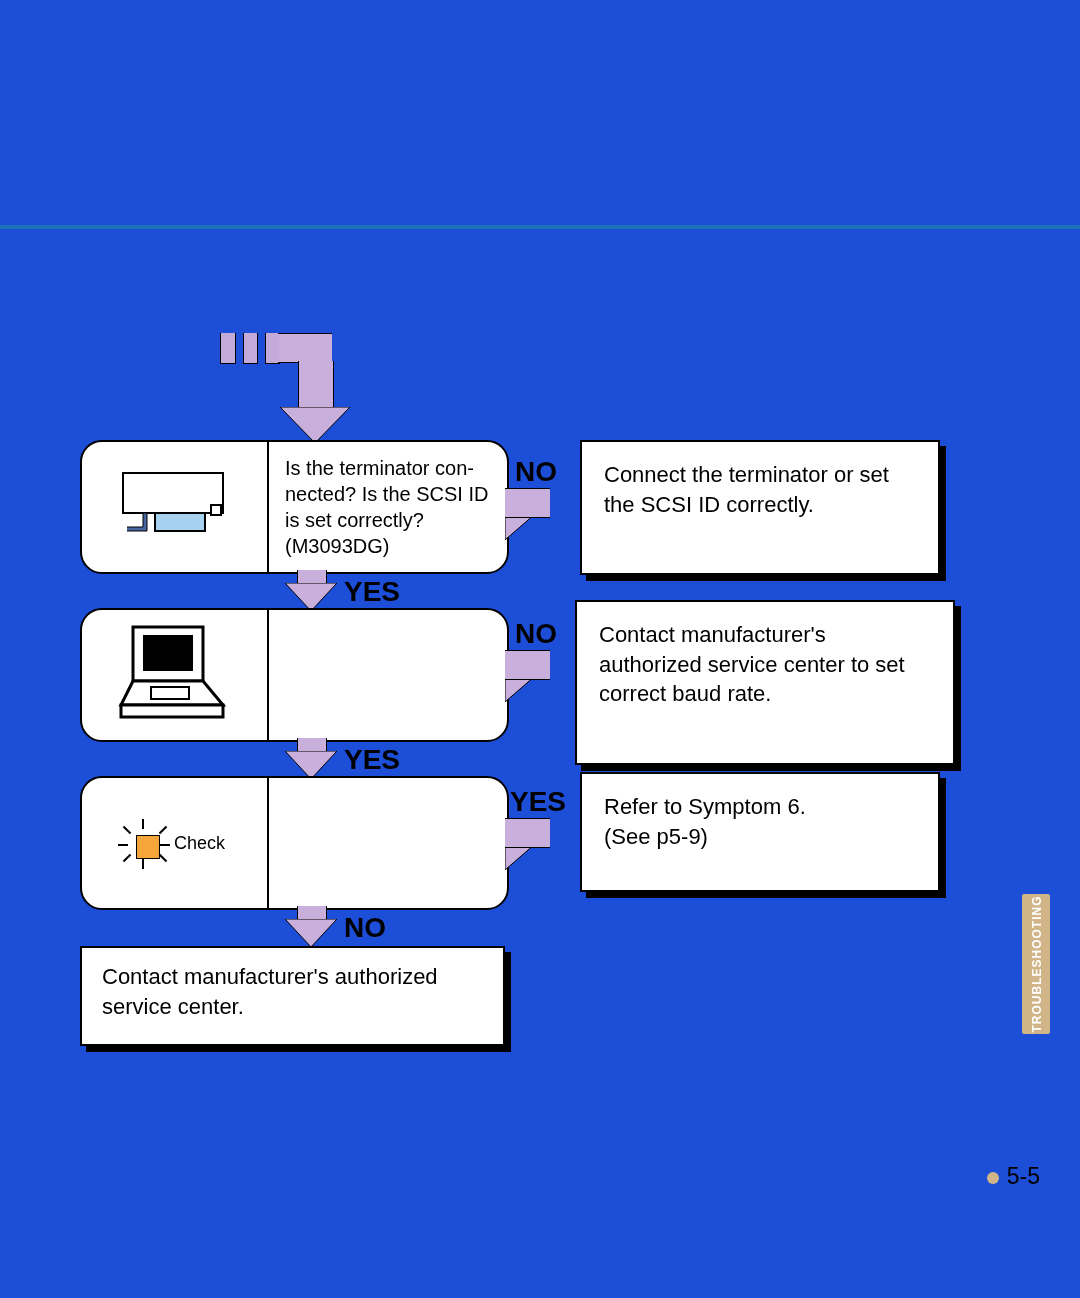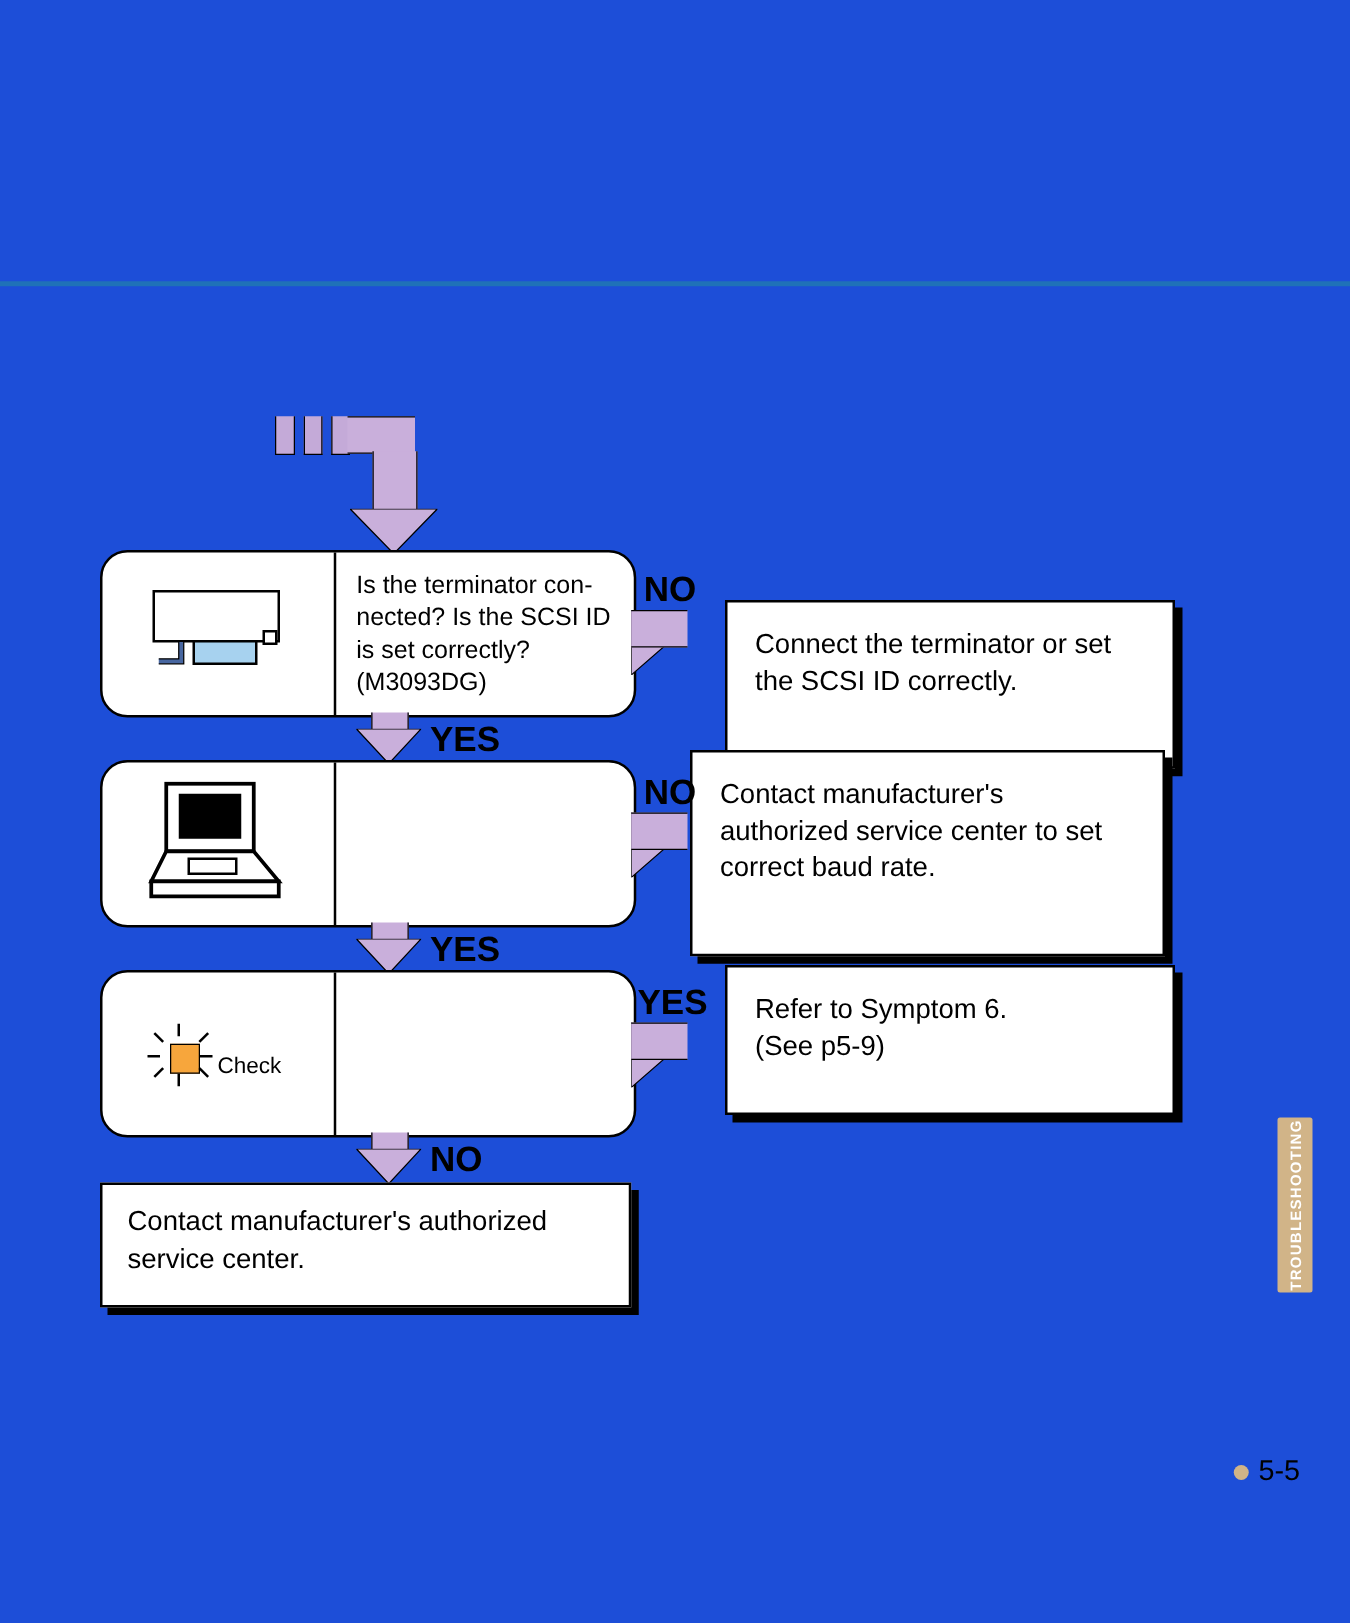--- a/index.html
+++ b/index.html
@@ -27,21 +27,21 @@
   
   .dash-seg { position:absolute; background:#c4aad8; border:1px solid #000; border-top:none; }
   
   .side-tab { position:absolute; right:30px; top:894px; width:28px; height:140px; background:#d1b488; border-radius:2px; display:flex; align-items:center; justify-content:center; }
   .side-tab span { transform:rotate(-90deg); font-size:12px; font-weight:bold; color:#fff; letter-spacing:1px; white-space:nowrap; }
   
   .pagenum { position:absolute; right:40px; bottom:108px; font-size:23px; color:#000; }
   .pagenum .dot { display:inline-block; width:12px; height:12px; border-radius:50%; background:#d1b488; margin-right:8px; vertical-align:middle; }
   
   .scanner-icon svg, .computer-icon svg { width:120px; }
-  .check-icon { display:flex; align-items:flex-end; gap:10px; }
+  .check-icon { display:flex; align-items:center; gap:10px; }
   .check-glow { position:relative; width:40px; height:40px; }
   .check-glow .sq { position:absolute; left:12px; top:12px; width:22px; height:22px; background:#f7a63c; border:1px solid #000; }
   .check-glow .ray { position:absolute; background:#000; }
   .check-glow .r1{left:18px;top:-4px;width:2px;height:10px}
   .check-glow .r2{left:18px;bottom:-6px;width:2px;height:10px}
   .check-glow .r3{left:-6px;top:21px;width:10px;height:2px}
   .check-glow .r4{right:-6px;top:21px;width:10px;height:2px}
   .check-glow .r5{left:2px;top:2px;width:2px;height:10px;transform:rotate(-45deg)}
   .check-glow .r6{right:0px;top:2px;width:2px;height:10px;transform:rotate(45deg)}
   .check-glow .r7{left:2px;bottom:0px;width:2px;height:10px;transform:rotate(45deg)}
@@ -81,21 +81,21 @@
     </span>
   </div>
   <div class="q-right">
     <div>Is the terminator con-</div>
     <div>nected?  Is the SCSI ID</div>
     <div>is set correctly?</div>
     <div>(M3093DG)</div>
   </div>
 </div>
 
-<div class="t-box" style="left:580px; top:440px;margin-top:40px;">
+<div class="t-box" style="left:580px; top:440px;">
   <span>Connect the terminator or set the SCSI ID correctly.</span>
 </div>
 
 <div class="h-arrow" style="left:505px; top:488px;">
   <div class="stem" style="left:0; top:0; width:45px; height:28px;"></div>
   <div class="head" style="left:45px; top:-12px;">
     <svg width="30" height="52">
           <polygon points="0,0 0,52 30,26" fill="#c9afdb" stroke="#000" stroke-width="1"></polygon>
         </svg>
   </div>
@@ -119,21 +119,21 @@
         <rect x="18" y="4" width="70" height="54" fill="#fff" stroke="#000" stroke-width="3"></rect>
         <rect x="28" y="12" width="50" height="36" fill="#000"></rect>
         <path d="M18 58 L6 82 L108 82 L88 58 Z" fill="#fff" stroke="#000" stroke-width="3"></path>
         <path d="M6 82 L6 94 L108 94 L108 82 Z" fill="#fff" stroke="#000" stroke-width="3"></path>
         <rect x="36" y="64" width="38" height="12" fill="#fff" stroke="#000" stroke-width="2"></rect>
       </svg>
     </span>
   </div>
 </div>
 
-<div class="t-box wide" style="left:552px; top:600px;">
+<div class="t-box wide" style="left:575px; top:600px;">
   <span>Contact manufacturer's authorized service center to set correct baud rate.</span>
 </div>
 
 <div class="h-arrow" style="left:505px; top:650px;">
   <div class="stem" style="left:0; top:0; width:45px; height:28px;"></div>
   <div class="head" style="left:45px; top:-12px;">
     <svg width="30" height="52">
           <polygon points="0,0 0,52 30,26" fill="#c9afdb" stroke="#000" stroke-width="1"></polygon>
         </svg>
   </div>

